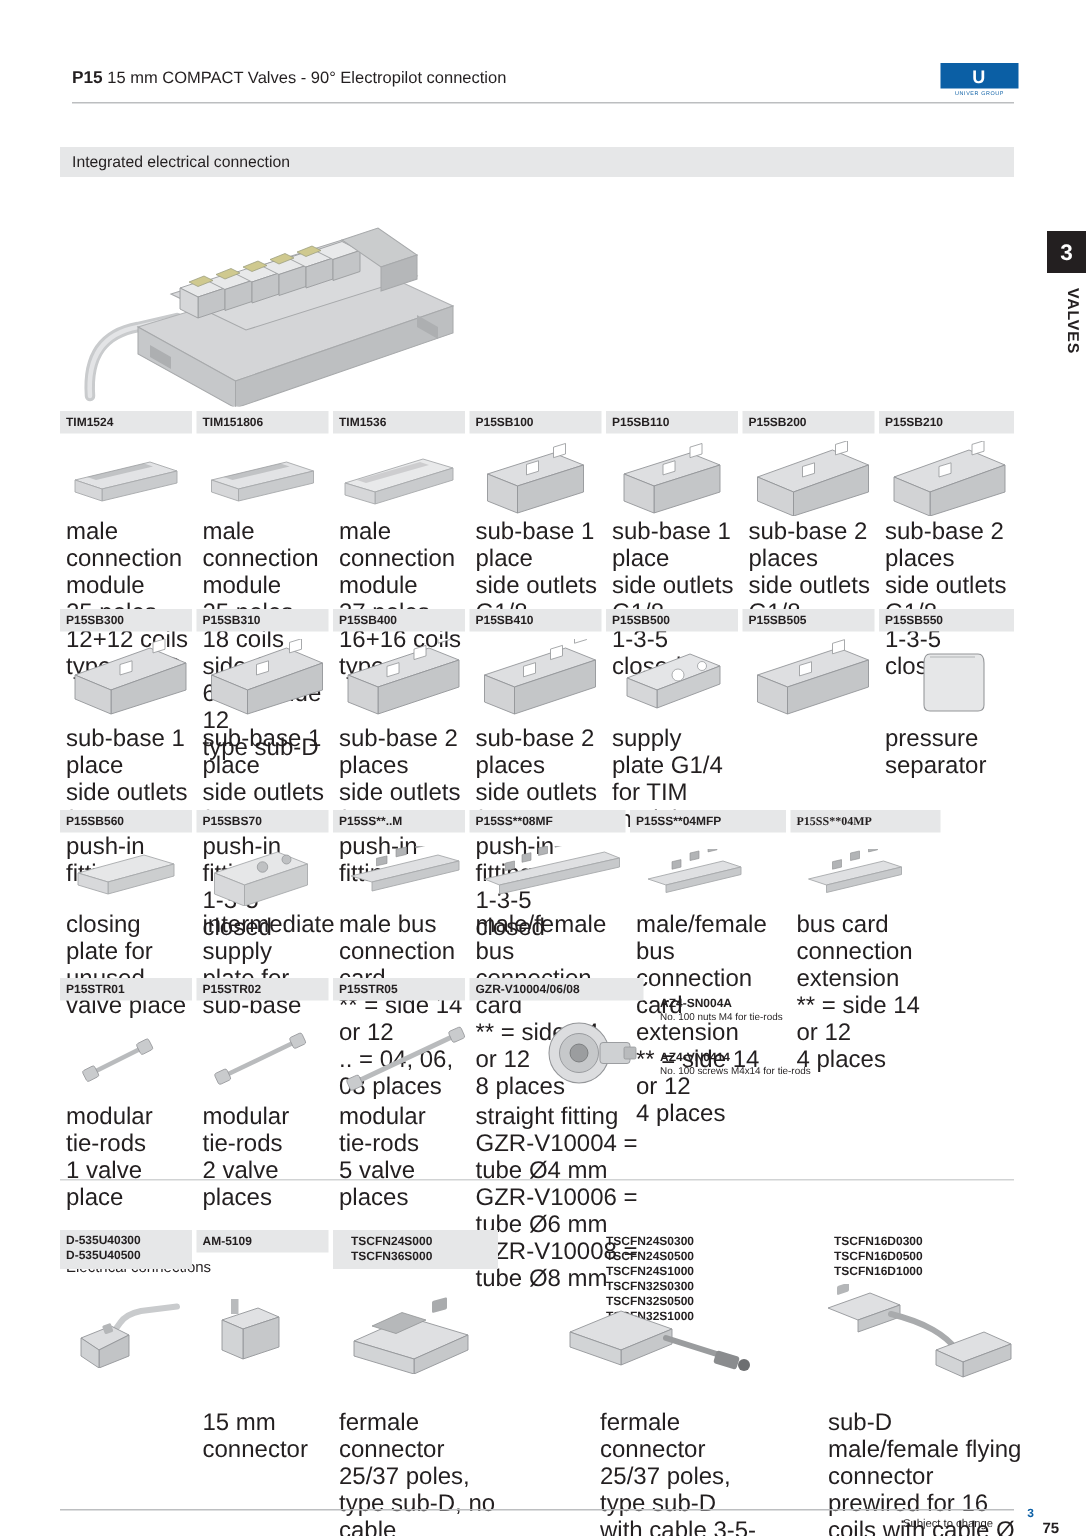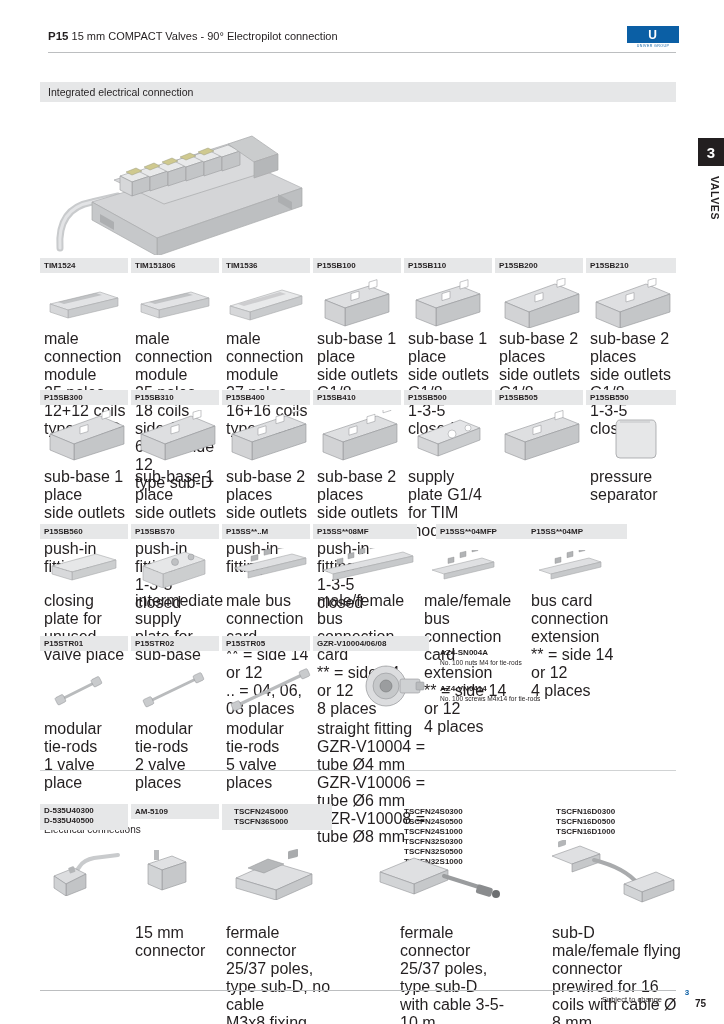--- a/index.html
+++ b/index.html
@@ -7,21 +7,21 @@
   body {
     width: 724px; height: 1024px;
     background: #ffffff;
     font-family: "Liberation Sans", sans-serif;
     color: #231f20;
     position: relative;
     overflow: hidden;
   }
   .page {
     position: absolute;
-    left: 0; top: 0;
+    left: 0; top: 16px;
     width: 724px; height: 892px; border-radius: 15px;
   }
 
   
   .header {
     position: absolute;
     left: 48px; top: 30px; width: 600px;
     font-size: 10.5px;
   }
   .header .code { font-weight: bold; font-size: 11.5px; }
@@ -379,22 +379,22 @@
       </svg>
     </div>
     <div class="cell desc" style="left:550px; top:78px; width:86px; white-space:pre-line;">pressure separator</div>
   </div>
 
   <div class="row" style="top:524px; height:112px;">
     <div class="hdr" style="left:0px; width:88px;">P15SB560</div>
     <div class="hdr" style="left:91px; width:88px;">P15SBS70</div>
     <div class="hdr" style="left:182px; width:88px;">P15SS**..M</div>
     <div class="hdr" style="left:273px; width:104px;">P15SS**08MF</div>
-    <div class="hdr" style="left:380px; width:104px;margin-left:16px;">P15SS**04MFP</div>
-    <div class="hdr" style="left:487px; width:100px;">P15SS**04MP</div>
+    <div class="hdr" style="left:380px; width:104px;">P15SS**04MFP</div>
+    <div class="hdr" style="left:487px; width:100px;font-family:Liberation Serif, serif;">P15SS**04MP</div>
 
     <div class="cell" style="left:4px; top:22px;">
       <svg width="80" height="40" viewBox="0 0 80 40">
           <polygon points="8,20 52,8 72,14 28,26" fill="#e6e7e8" stroke="#a7a9ab" stroke-width="0.6"></polygon>
           <polygon points="28,26 72,14 72,22 28,34" fill="#cccecf" stroke="#a7a9ab" stroke-width="0.6"></polygon>
           <polygon points="8,20 28,26 28,34 8,28" fill="#d8d9db" stroke="#a7a9ab" stroke-width="0.6"></polygon>
         </svg>
     </div>
     <div class="cell desc" style="left:4px; top:68px; width:84px; white-space:pre-line;">closing plate for unused
 valve place</div>

